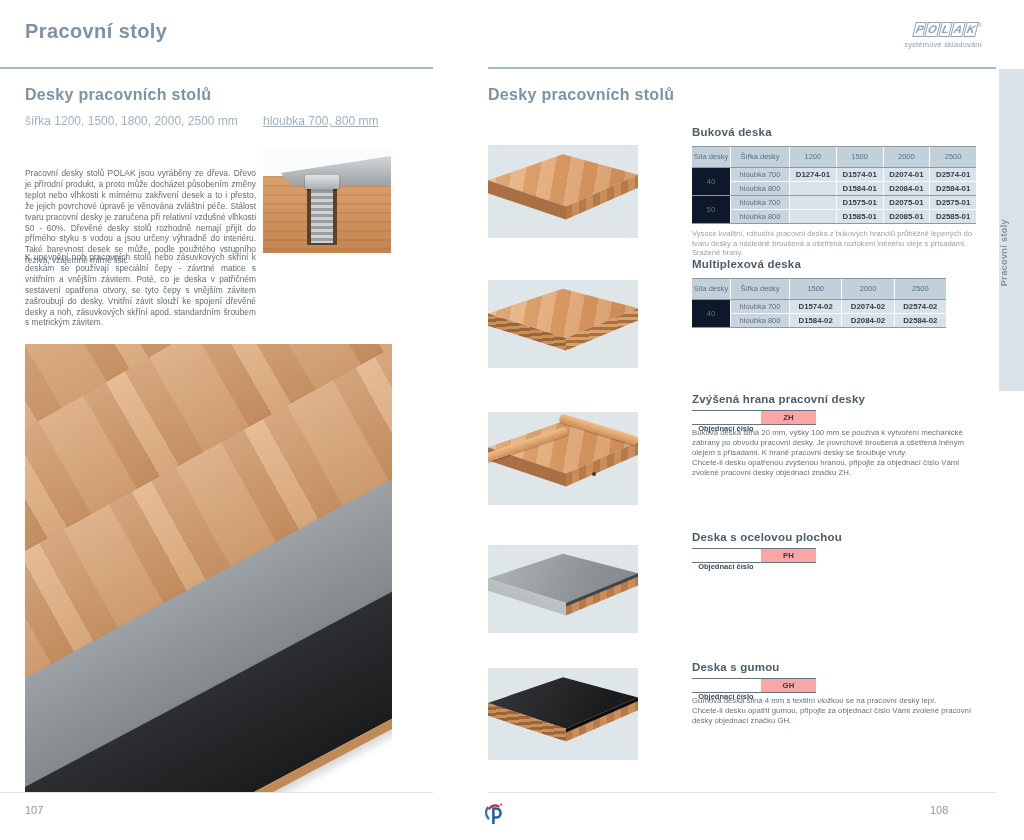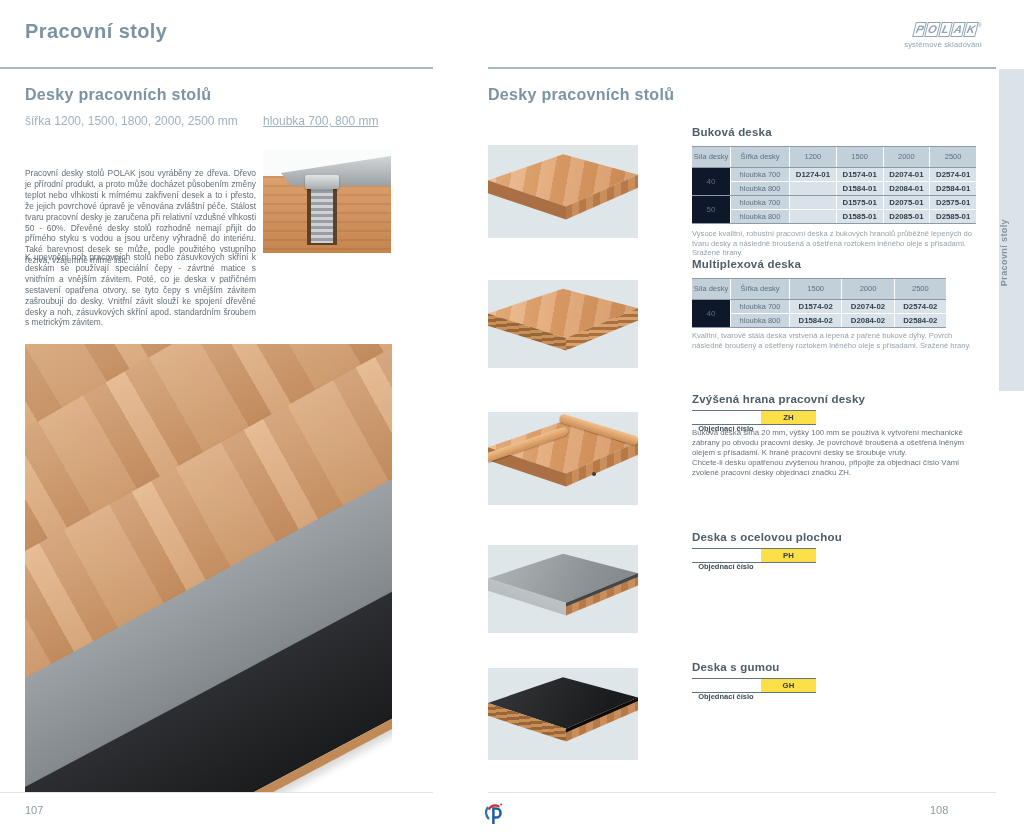--- a/index.html
+++ b/index.html
@@ -115,21 +115,21 @@
   .trow{display:flex;gap:1px;height:13px;}
   .lc{width:58px;background:#c8d5de;color:#5c7181;font-size:7.5px;display:flex;align-items:center;justify-content:center;}
   .dc{flex:1;background:#d9e2e8;color:#2e3e49;font-size:7.8px;font-weight:700;display:flex;align-items:center;justify-content:center;}
   .c-sila{width:38px;} .c-sirka{width:58px;} .c-num{flex:1;}
   .caption{font-size:7.6px;line-height:9.7px;color:#95a2ac;}
   .cap1{left:692px;top:229px;width:288px;} .cap2{left:692px;top:331px;width:288px;}
 
   .order-bar{display:flex;gap:1px;height:13px;border-top:1px solid #64747f;border-bottom:1px solid #64747f;background:#fff;}
   .ob3{left:692px;top:410px;width:124px;} .ob4{left:692px;top:548px;width:124px;} .ob5{left:692px;top:678px;width:124px;}
   .ob-label{width:80px;background:#b6c6d1;color:#3c4c57;font-size:7.5px;font-weight:700;display:flex;align-items:center;justify-content:center;margin-top:17px;}
-  .ob-code{width:65px;background:#fde047;color:#2e3e49;font-size:7.8px;font-weight:700;display:flex;align-items:center;justify-content:center;}
+  .ob-code{width:65px;background:#fca5a5;color:#2e3e49;font-size:7.8px;font-weight:700;display:flex;align-items:center;justify-content:center;}
   .sec-text{font-size:7.8px;line-height:10px;color:#66727b;white-space:pre-line;}
   .tx3{left:692px;top:428px;width:285px;} .tx4{left:692px;top:566px;width:285px;} .tx5{left:692px;top:696px;width:285px;}
 </style>
 </head>
 <body>
 
 <div class="page">
 
   <div class="abs main-title">Pracovní stoly</div>
 
@@ -282,41 +282,42 @@
         </div>
         <div class="trow">
           <div class="lc">hloubka 800</div>
           <div class="dc">D1584-02</div>
           <div class="dc">D2084-02</div>
           <div class="dc">D2584-02</div>
         </div>
       </div>
     </div>
   </div>
-  <div class="abs caption cap2">Kvalitní, tvarově stálá deska vrstvená a lepená z pařené bukové dýhy. Povrch následně broušený a ošetřený roztokem lněného oleje s přísadami. Sražené hrany.</div>
 
   <div class="abs sec-title st3">Zvýšená hrana pracovní desky</div>
   <div class="abs order-bar ob3">
     <div class="ob-label">Objednací číslo</div>
     <div class="ob-code">ZH</div>
   </div>
   <div class="abs sec-text tx3">Buková deska silná 20 mm, výšky 100 mm se používá k vytvoření mechanické zábrany po obvodu pracovní desky. Je povrchově broušená a ošetřená lněným olejem s přísadami. K hraně pracovní desky se šroubuje vruty.
 Chcete-li desku opatřenou zvýšenou hranou, připojte za objednací číslo Vámi zvolené pracovní desky objednací značku ZH.</div>
 
   <div class="abs sec-title st4">Deska s ocelovou plochou</div>
   <div class="abs order-bar ob4">
     <div class="ob-label">Objednací číslo</div>
     <div class="ob-code">PH</div>
   </div>
 
   <div class="abs sec-title st5">Deska s gumou</div>
   <div class="abs order-bar ob5">
     <div class="ob-label">Objednací číslo</div>
     <div class="ob-code">GH</div>
   </div>
+  <div class="abs sec-text tx5">Gumová deska silná 4 mm s textilní vložkou se na pracovní desky lepí.
+Chcete-li desku opatřit gumou, připojte za objednací číslo Vámi zvolené pracovní desky objednací značku GH.</div>
 
   <div class="abs foot-rule fr-left"></div>
   <div class="abs foot-rule fr-right"></div>
   <div class="abs page-num pn-left">107</div>
   <div class="abs page-num pn-right">108</div>
   <div class="abs foot-logo">
     <svg width="18" height="27" viewBox="0 0 18 27">
       <path d="M4.2 9.8 A6.8 6.8 0 0 1 13.6 7.4" fill="none" stroke="#cf2a33" stroke-width="2.2" stroke-linecap="round"></path>
       <path d="M3.4 19.5 A8.6 8.6 0 0 1 2.6 8.6" fill="none" stroke="#2e74b5" stroke-width="2.2" stroke-linecap="round"></path>
       <path d="M8.4 25 V9.4 h2.6 a4.6 4.6 0 0 1 0 9.2 H8.4" fill="none" stroke="#1c5f9e" stroke-width="2.5"></path>

